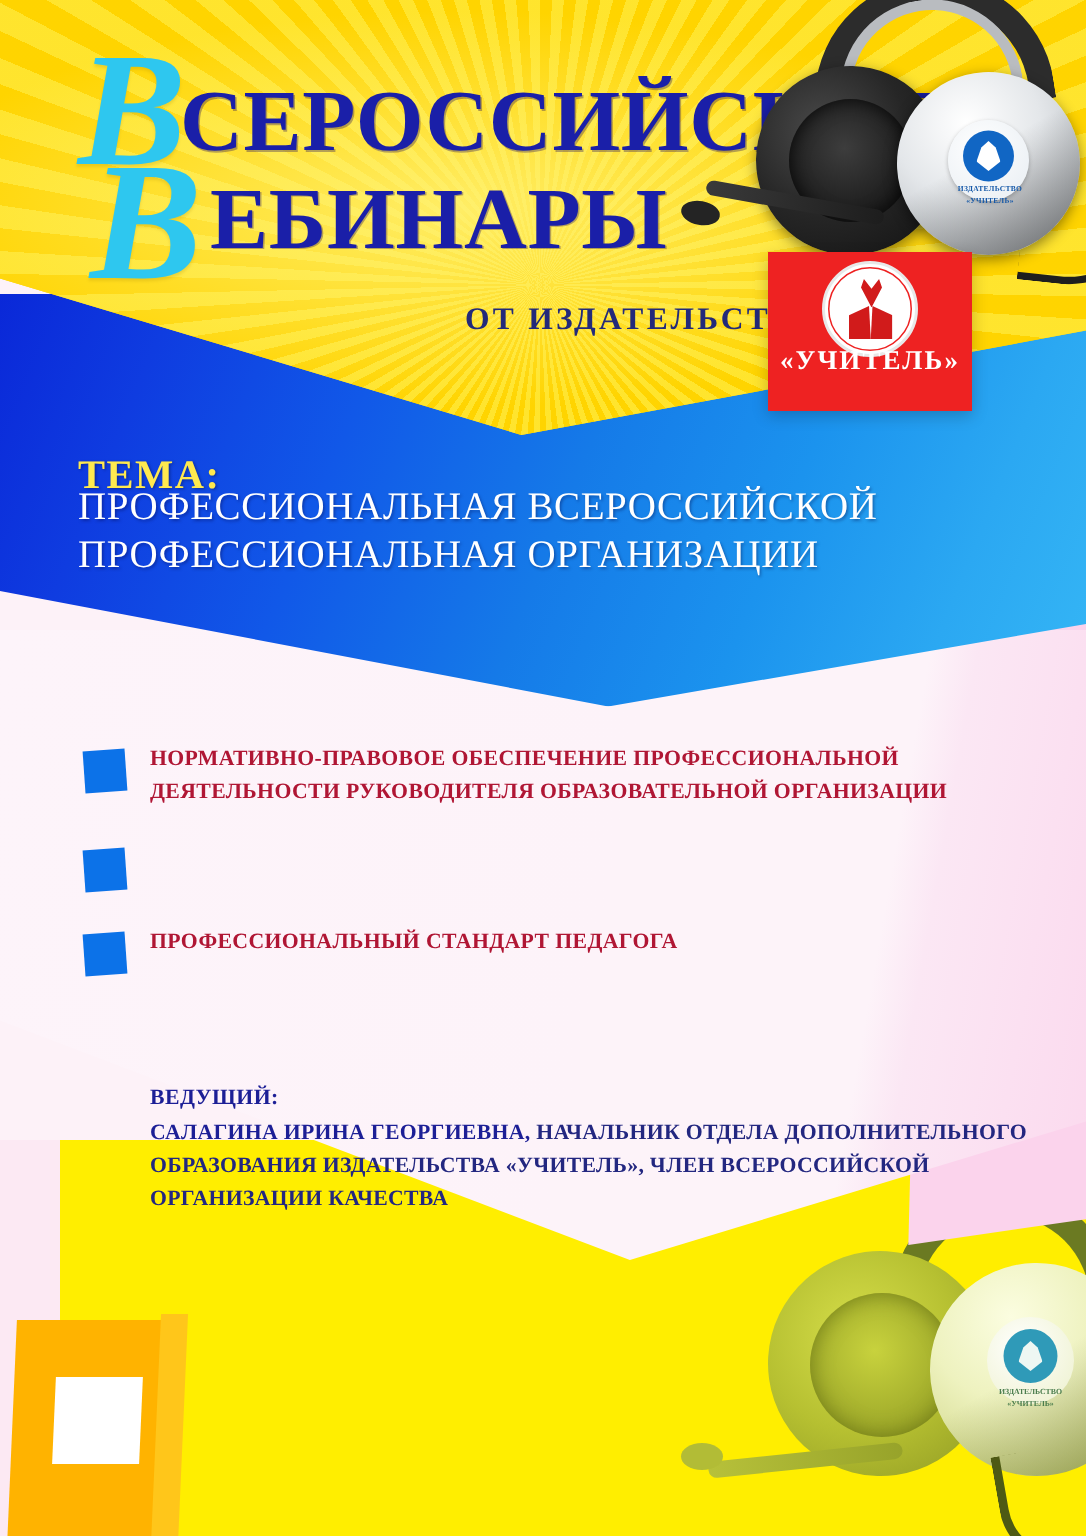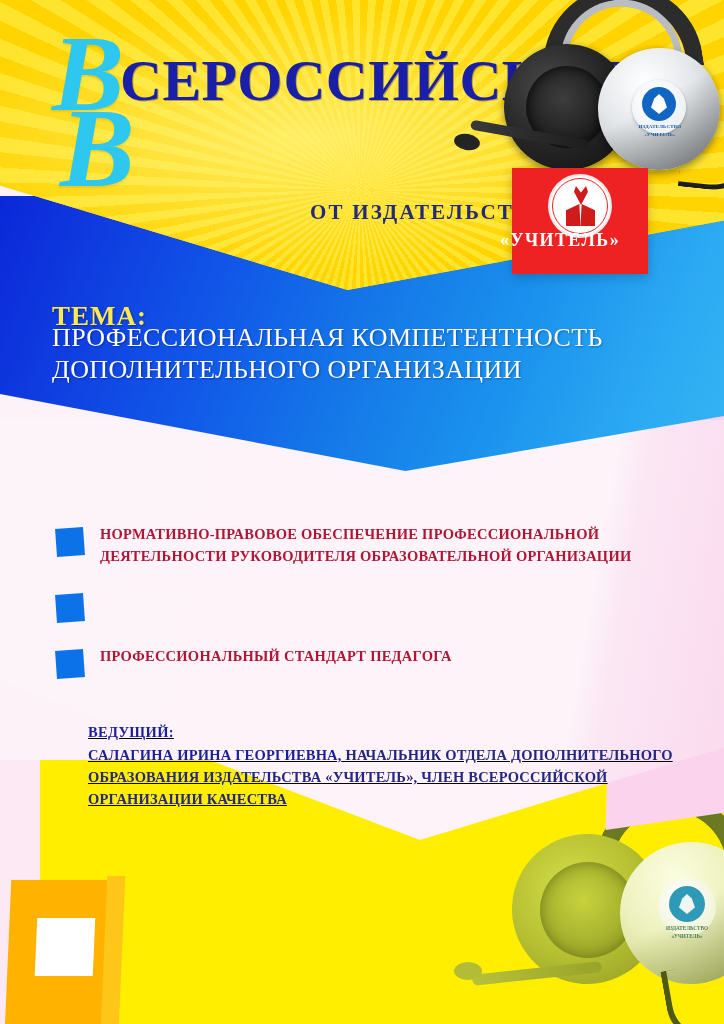--- a/index.html
+++ b/index.html
@@ -212,21 +212,21 @@
     content:""; position:absolute; right:0; bottom:0; width:29px; height:22px;
     background:#d11b1b;
     clip-path:polygon(100% 28%, 54% 0%, 50% 100%, 100% 100%);
   }
   .logo-tulip {
     position:absolute; left:574px; top:186px; width:14px; height:19px;
     background:#d11b1b;
     clip-path:polygon(50% 100%, 0% 30%, 14% 0%, 50% 34%, 86% 0%, 100% 30%);
   }
   .logo-name {
-    position:absolute; left:492px; top:230px; width:136px;
+    position:absolute; left:512px; top:230px; width:136px;
     text-align:center;
     font-family:"Liberation Serif", serif;
     font-size:18px; font-weight:700; color:#ffffff;
     letter-spacing:1.4px;
   }
 
   
   .topic-label {
     position:absolute; left:52px; top:301px;
     font-size:27px; font-weight:700; color:#ffe94f;
@@ -235,34 +235,34 @@
   }
   .topic-lines { position:absolute; left:52px; top:322px; width:640px; }
   .topic-line {
     font-size:26px; color:#ffffff; font-weight:400;
     letter-spacing:0.4px; line-height:1.22;
     white-space:nowrap;
     text-shadow:1px 1px 2px rgba(0,0,60,0.35);
   }
 
   
-  .bullets { position:absolute; left:0; top:524px; width:724px; }
+  .bullets { position:absolute; left:0; top:496px; width:724px; }
   .bullet-row { position:relative; margin-bottom:22px; padding-left:100px; min-height:34px; }
   .bullet-sq {
     position:absolute; left:56px; top:4px; width:28px; height:28px;
     background:#0c72e8; transform:rotate(-4deg);
   }
   .bullet-text {
     font-size:14.5px; font-weight:700; color:#b01634;
     line-height:1.5; letter-spacing:0.25px;
     max-width:572px;
   }
 
   
-  .presenter { position:absolute; left:88px; top:722px; width:600px;text-decoration:underline; }
+  .presenter { position:absolute; left:100px; top:722px; width:600px; }
   .presenter-label {
     font-size:14.5px; font-weight:700; color:#1c1f96;
     letter-spacing:0.3px; line-height:1.5;
   }
   .presenter-body {
     font-size:14.5px; font-weight:700; color:#1c1f96;
     letter-spacing:0.2px; line-height:1.52;
   }
   .presenter-name { font-weight:700; color:#1c1f96; }
   .presenter-rest { font-weight:600; color:#232780; }
@@ -374,33 +374,34 @@
 
   <div class="presenter">
     <div class="presenter-label">ВЕДУЩИЙ:</div>
     <div class="presenter-body"><span class="presenter-name">САЛАГИНА ИРИНА ГЕОРГИЕВНА,</span><span class="presenter-rest"> НАЧАЛЬНИК ОТДЕЛА ДОПОЛНИТЕЛЬНОГО ОБРАЗОВАНИЯ ИЗДАТЕЛЬСТВА «УЧИТЕЛЬ», ЧЛЕН ВСЕРОССИЙСКОЙ ОРГАНИЗАЦИИ КАЧЕСТВА</span></div>
   </div>
 
   <div class="blue-band"></div>
 
   <div class="topic-label">ТЕМА:</div>
   <div class="topic-lines">
-    <div class="topic-line">ПРОФЕССИОНАЛЬНАЯ КОМПЕТЕНТНОСТЬ</div>
-    <div class="topic-line">ДОПОЛНИТЕЛЬНОГО ОРГАНИЗАЦИИ</div>
+    <div class="topic-line">ПРОФЕССИОНАЛЬНАЯ ВСЕРОССИЙСКОЙ</div>
+    <div class="topic-line">ПРОФЕССИОНАЛЬНАЯ ОРГАНИЗАЦИИ</div>
   </div>
 
   <div class="header">
     <div class="header-rays"></div>
     <div class="header-glow"></div>
   </div>
 
   <div class="title-block">
     <div class="big-v v1">В</div>
     <div class="word w1">СЕРОССИЙСКИЕ</div>
     <div class="big-v v2">В</div>
+    <div class="word w2">ЕБИНАРЫ</div>
   </div>
 
   <div class="publisher-line">ОТ ИЗДАТЕЛЬСТВА</div>
 
   <div class="hp-top">
     <div class="hp-band"></div>
     <div class="hp-band-inner"></div>
     <div class="hp-cup left"></div>
     <div class="hp-cup inner-l"></div>
     <div class="hp-cup right"></div>

